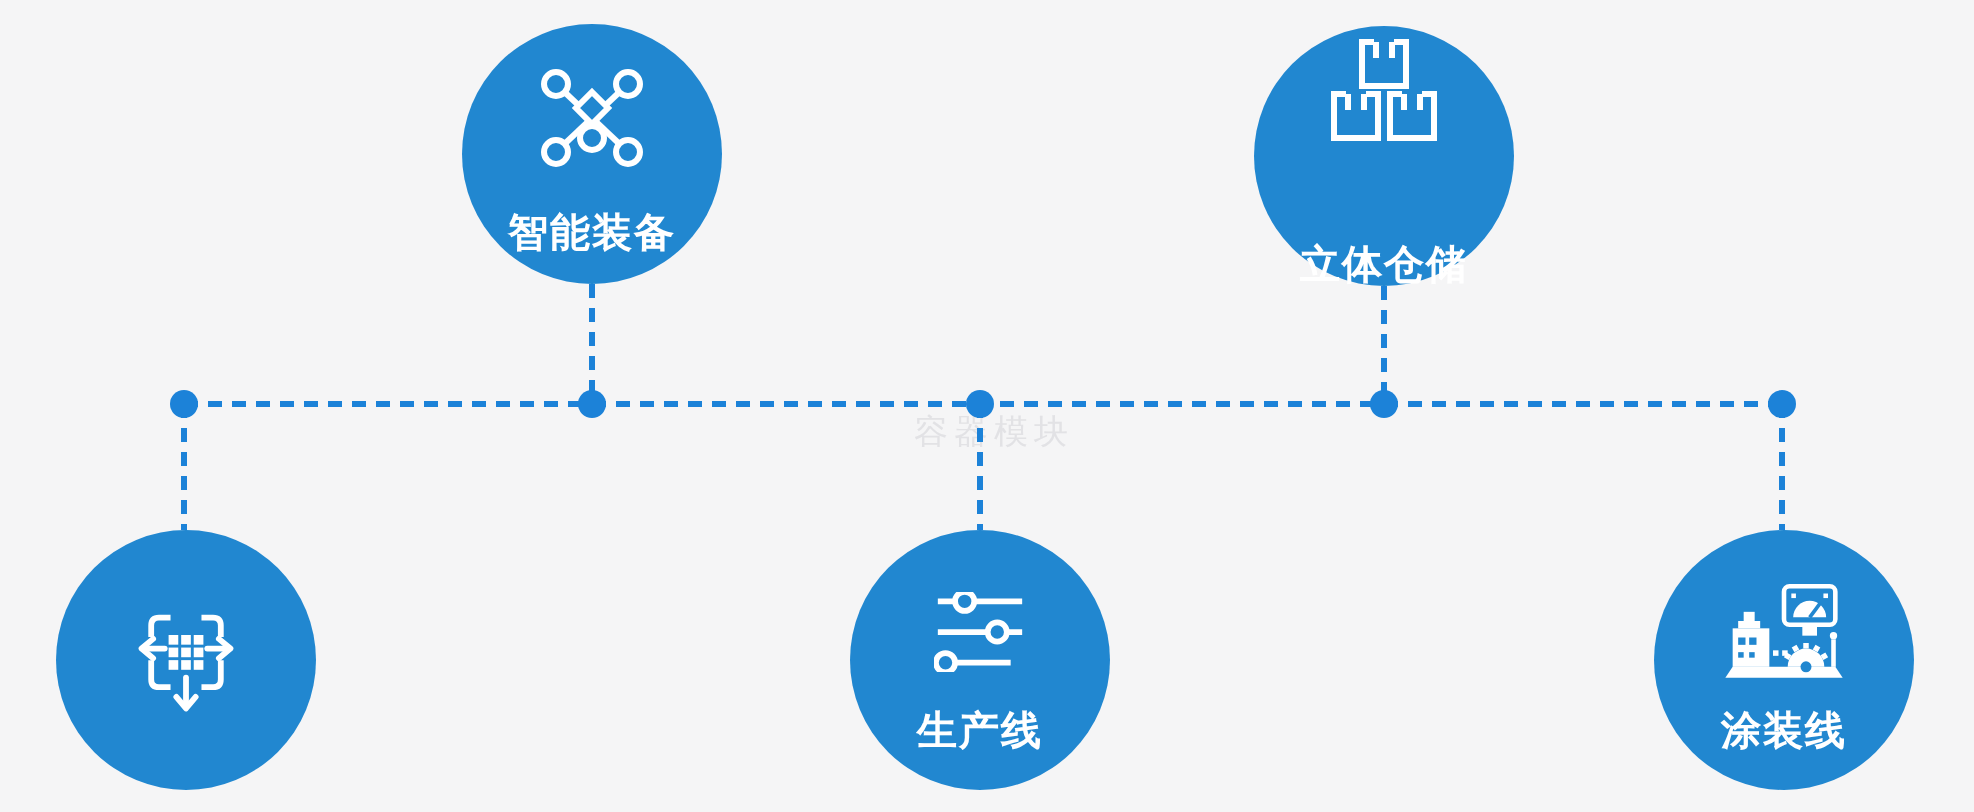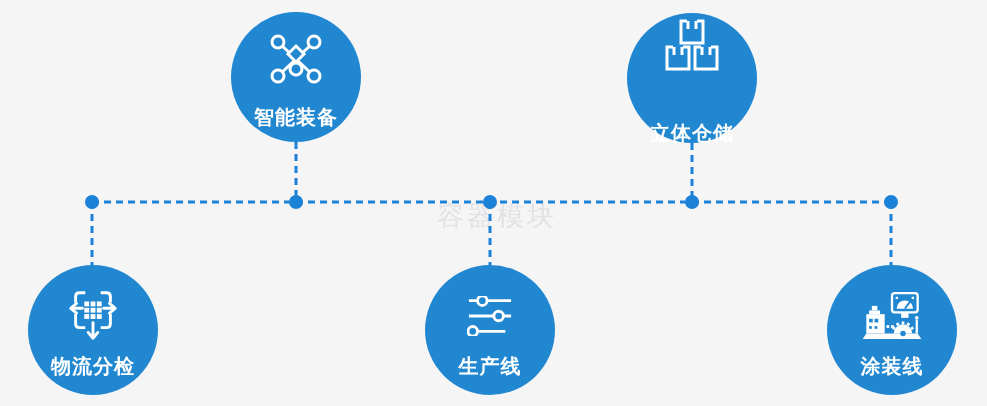--- a/index.html
+++ b/index.html
@@ -17,21 +17,21 @@
   .stage{
     position:relative;
     width:987px;height:406px;
     background:var(--bg);
     overflow:hidden;
   }
   .watermark{
     position:absolute;
     left:497px;top:216px;
     transform:translate(-50%,-50%);
-    font-size:27px;
+    font-size:17px;
     letter-spacing:3px;
     color:var(--watermark-color);
     white-space:nowrap;
     user-select:none;
   }
   .connectors{
     position:absolute;left:0;top:0;
     width:987px;height:406px;
     color:var(--connector);
   }
@@ -151,21 +151,20 @@
         <g stroke-linecap="round" stroke-linejoin="round">
           <line class="st" x1="21" y1="22" x2="10" y2="22"></line>
           <polyline class="st" points="15,17 9,22 15,27"></polyline>
           <line class="st" x1="43" y1="22" x2="54" y2="22"></line>
           <polyline class="st" points="49,17 55,22 49,27"></polyline>
           <line class="st" x1="32" y1="37" x2="32" y2="52"></line>
           <polyline class="st" points="27,47 32,53 37,47"></polyline>
         </g>
       </svg>
     </span>
-    <span class="label">物流分检</span>
   </div>
 
   <div class="node" style="left:425px;top:265px;">
     <span class="icon">
       <svg class="ic" width="46" height="40" viewBox="0 0 48 40">
         <line class="st" x1="2" y1="4" x2="46" y2="4"></line>
         <circle class="nb" cx="16" cy="4" r="5"></circle>
         <line class="st" x1="2" y1="20" x2="46" y2="20"></line>
         <circle class="nb" cx="33" cy="20" r="5"></circle>
         <line class="st" x1="6" y1="36" x2="40" y2="36"></line>

